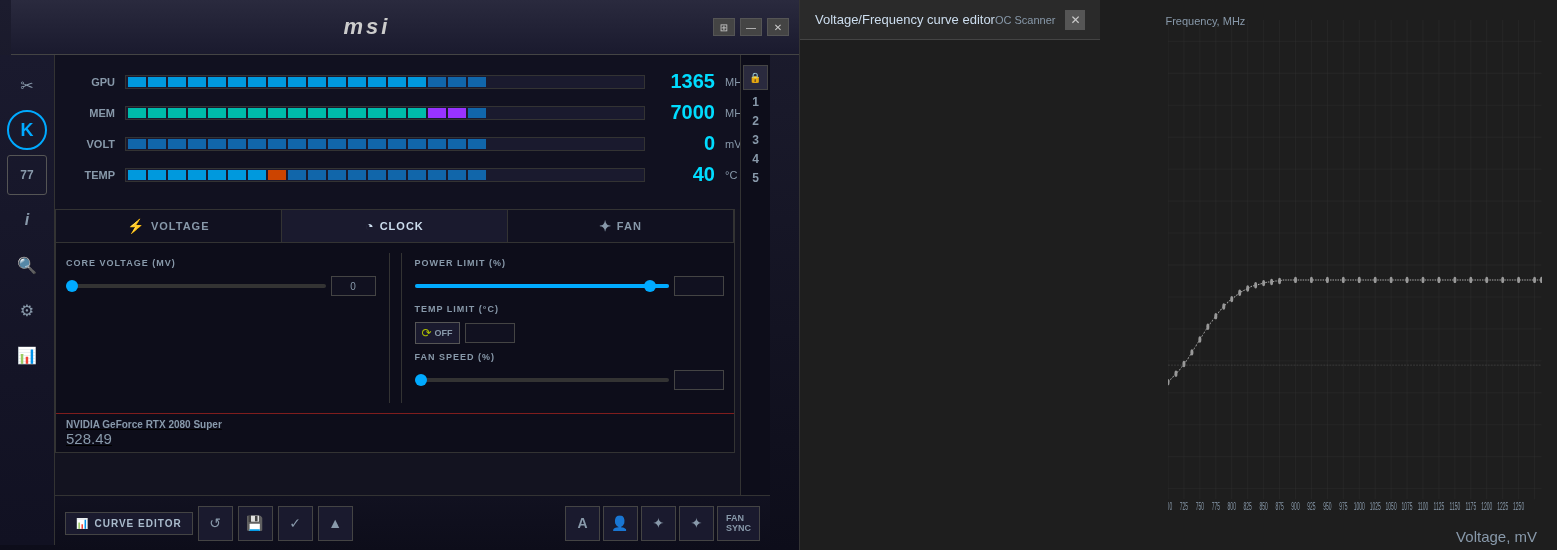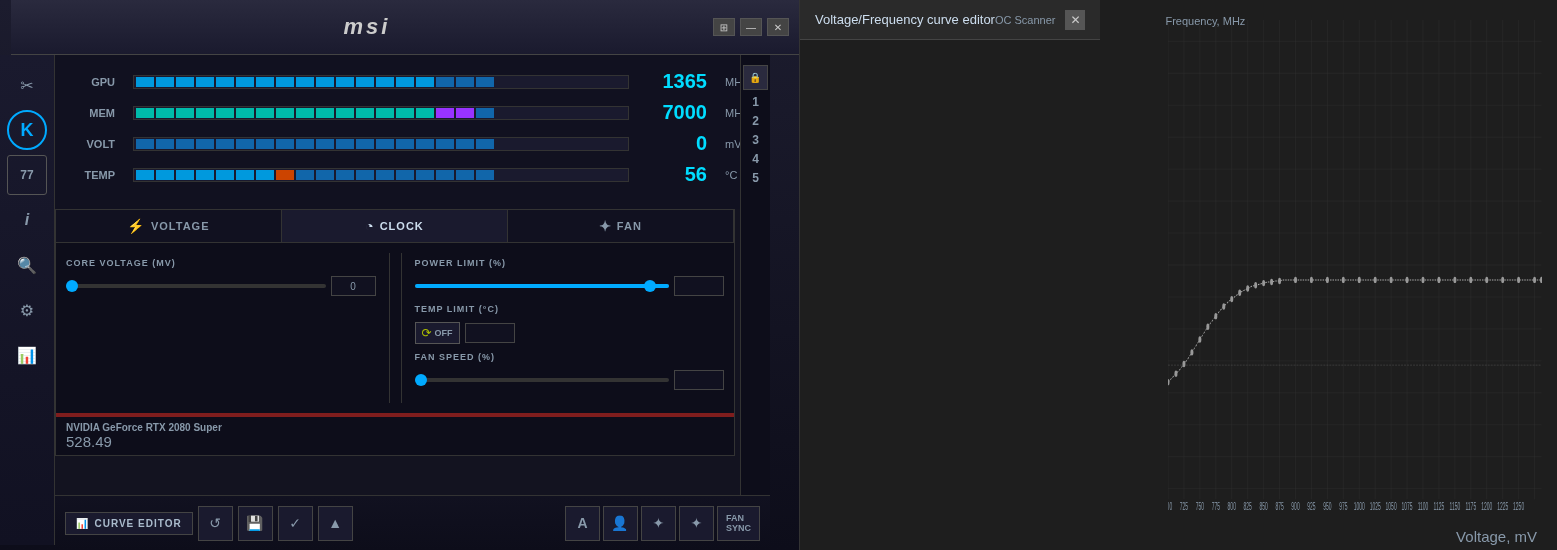--- a/index.html
+++ b/index.html
@@ -106,21 +106,21 @@
     
     .meters-section {
       padding: 15px 20px;
       background: #111120;
     }
 
     .meter-row {
       display: flex;
       align-items: center;
       margin-bottom: 8px;
-      gap: 18px;
+      gap: 10px;
     }
 
     .meter-label {
       color: #8899aa;
       font-size: 11px;
       width: 40px;
       text-align: right;
       font-weight: bold;
     }
 
@@ -284,22 +284,23 @@
 
     .divider-v {
       width: 1px;
       background: #333;
       margin: 0 3px;
     }
 
     
     .gpu-info {
       padding: 5px 10px;
-      border-top: 4px solid #7f1d1d;
+      border-top: 1px solid #7f1d1d;
       background: #0d0d1a;
+      text-decoration: underline;
     }
 
     .gpu-name {
       color: #8899aa;
       font-size: 10px;
       font-weight: bold;
     }
 
     .gpu-value {
       color: #8899aa;
@@ -628,21 +629,21 @@
               <div class="md"></div>
             <div class="md"></div>
               <div class="md"></div>
               <div class="md"></div>
             <div class="md"></div>
               <div class="md"></div>
               <div class="md"></div>
               <div class="md"></div>
           </div>
         </div>
-        <div class="meter-value">56</div>
+        <div class="meter-value">40</div>
         <div class="meter-unit">°C</div>
       </div>
     </div>
 
     <div class="lock-section">
       <div class="lock-btn">🔒</div>
       <div class="lock-number">1</div>
       <div class="lock-number">2</div>
       <div class="lock-number">3</div>
       <div class="lock-number">4</div>

